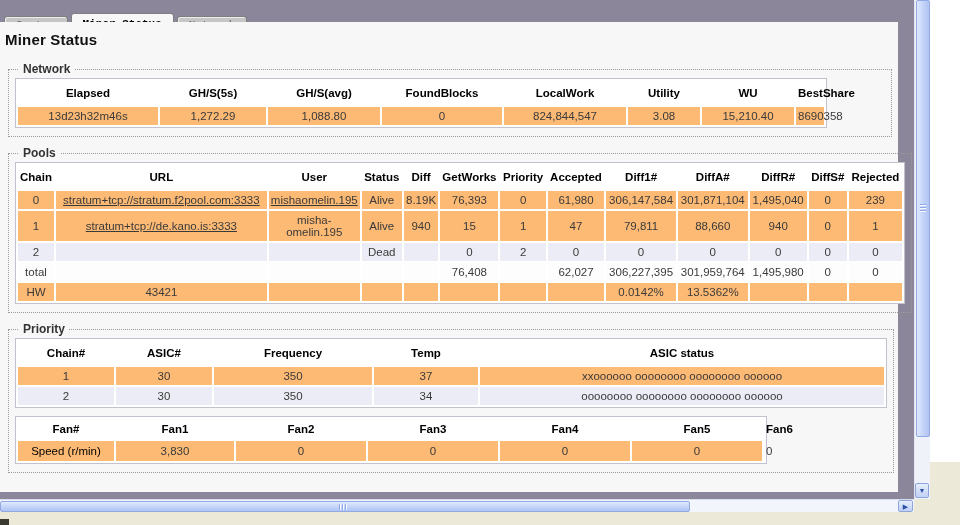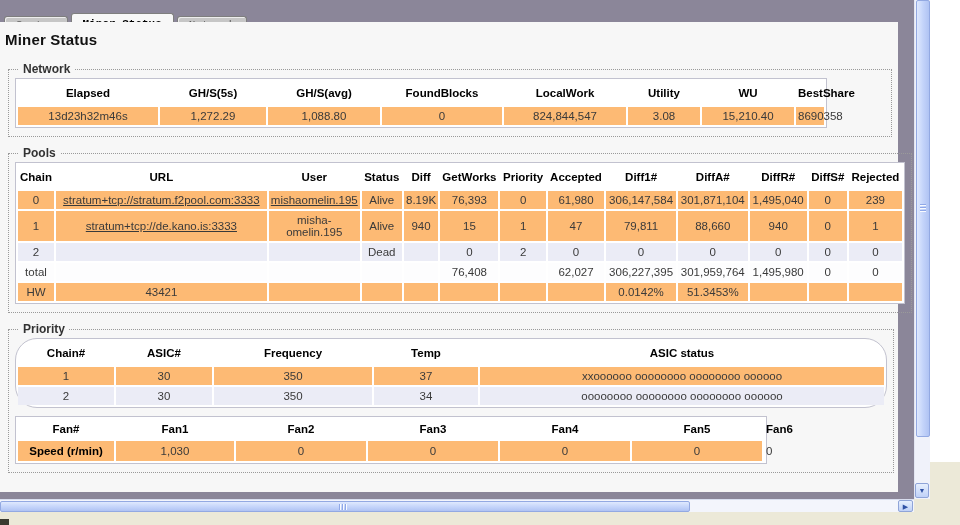--- a/index.html
+++ b/index.html
@@ -38,21 +38,21 @@
   td { padding:3px 2px; text-align:center; color:#3a3a3a; font-size:11.5px; }
   td.lav  { background:#fdba74; }
   td.lav2 { background:#ebecf6; }
   td.wht  { background:#fdfdfe; }
   .nowrap { white-space:nowrap;text-decoration:underline; }
   table.t-summary { width:812px; table-layout:fixed; }
   table.t-pools   { width:890px; }
   table.t-chains  { width:872px; table-layout:fixed; }
   table.t-fans    { width:720px; table-layout:fixed; }
   table.t-fans td, table.t-fans th { padding:4px 2px; }
-  td.fan-label { font-weight:bold; color:#000; width:96px;margin-left:18px; }
+  td.fan-label { font-weight:normal; color:#000; width:96px;margin-left:18px; }
   
   .vscroll { position:absolute; left:914px; top:0; width:16px; height:499px; background:#f0f2fa; border-left:1px solid #e3e6f2; }
   .vthumb { position:absolute; left:1px; top:0; width:14px; height:437px; border:1px solid #93a9e2;
             border-radius:2px; background:linear-gradient(90deg,#dfe9fe 0%,#c4d4fa 50%,#b0c3f3 100%); cursor:pointer; }
   .vthumb::after { content:""; position:absolute; left:3px; width:6px; top:203px; height:9px;
             background:repeating-linear-gradient(180deg,#8fa8e8 0 1px,rgba(255,255,255,.9) 1px 2px,transparent 2px 3px); }
   .sbtn { position:absolute; width:14px; height:15px; border:1px solid #8fa4d8; border-radius:2px;
           background:linear-gradient(180deg,#e6effe 0%,#c0d1f7 100%);
           display:flex; align-items:center; justify-content:center; cursor:pointer; }
   .sbtn span { color:#2f51a5; font-size:7px; line-height:1; }
@@ -206,33 +206,33 @@
         <tr>
           <td class="lav">HW</td>
           <td class="lav">43421</td>
           <td class="lav"></td>
           <td class="lav"></td>
           <td class="lav"></td>
           <td class="lav"></td>
           <td class="lav"></td>
           <td class="lav"></td>
           <td class="lav">0.0142%</td>
-          <td class="lav">51.3453%</td>
+          <td class="lav">13.5362%</td>
           <td class="lav"></td>
           <td class="lav"></td>
           <td class="lav"></td>
         </tr>
       </tbody>
         </table>
     </fieldset>
 
     <fieldset class="antminer">
       <legend>Priority</legend>
 
-      <table class="t-chains" style="margin-bottom:8px;border-radius:22px;">
+      <table class="t-chains" style="margin-bottom:8px;">
         <tbody>
             <tr>
           <th style="width:96px">Chain#</th>
           <th style="width:96px">ASIC#</th>
           <th style="width:158px">Frequency</th>
           <th style="width:104px">Temp</th>
           <th>ASIC status</th>
         </tr>
         <tr>
           <td class="lav">1</td>
@@ -257,21 +257,21 @@
           <th style="width:96px">Fan#</th>
           <th style="width:118px">Fan1</th>
           <th style="width:130px">Fan2</th>
           <th style="width:130px">Fan3</th>
           <th style="width:130px">Fan4</th>
           <th style="width:130px">Fan5</th>
           <th>Fan6</th>
         </tr>
         <tr>
           <td class="lav fan-label">Speed (r/min)</td>
-          <td class="lav">1,030</td>
+          <td class="lav">3,830</td>
           <td class="lav">0</td>
           <td class="lav">0</td>
           <td class="lav">0</td>
           <td class="lav">0</td>
           <td class="lav">0</td>
         </tr>
       </tbody>
         </table>
     </fieldset>
   </div>

